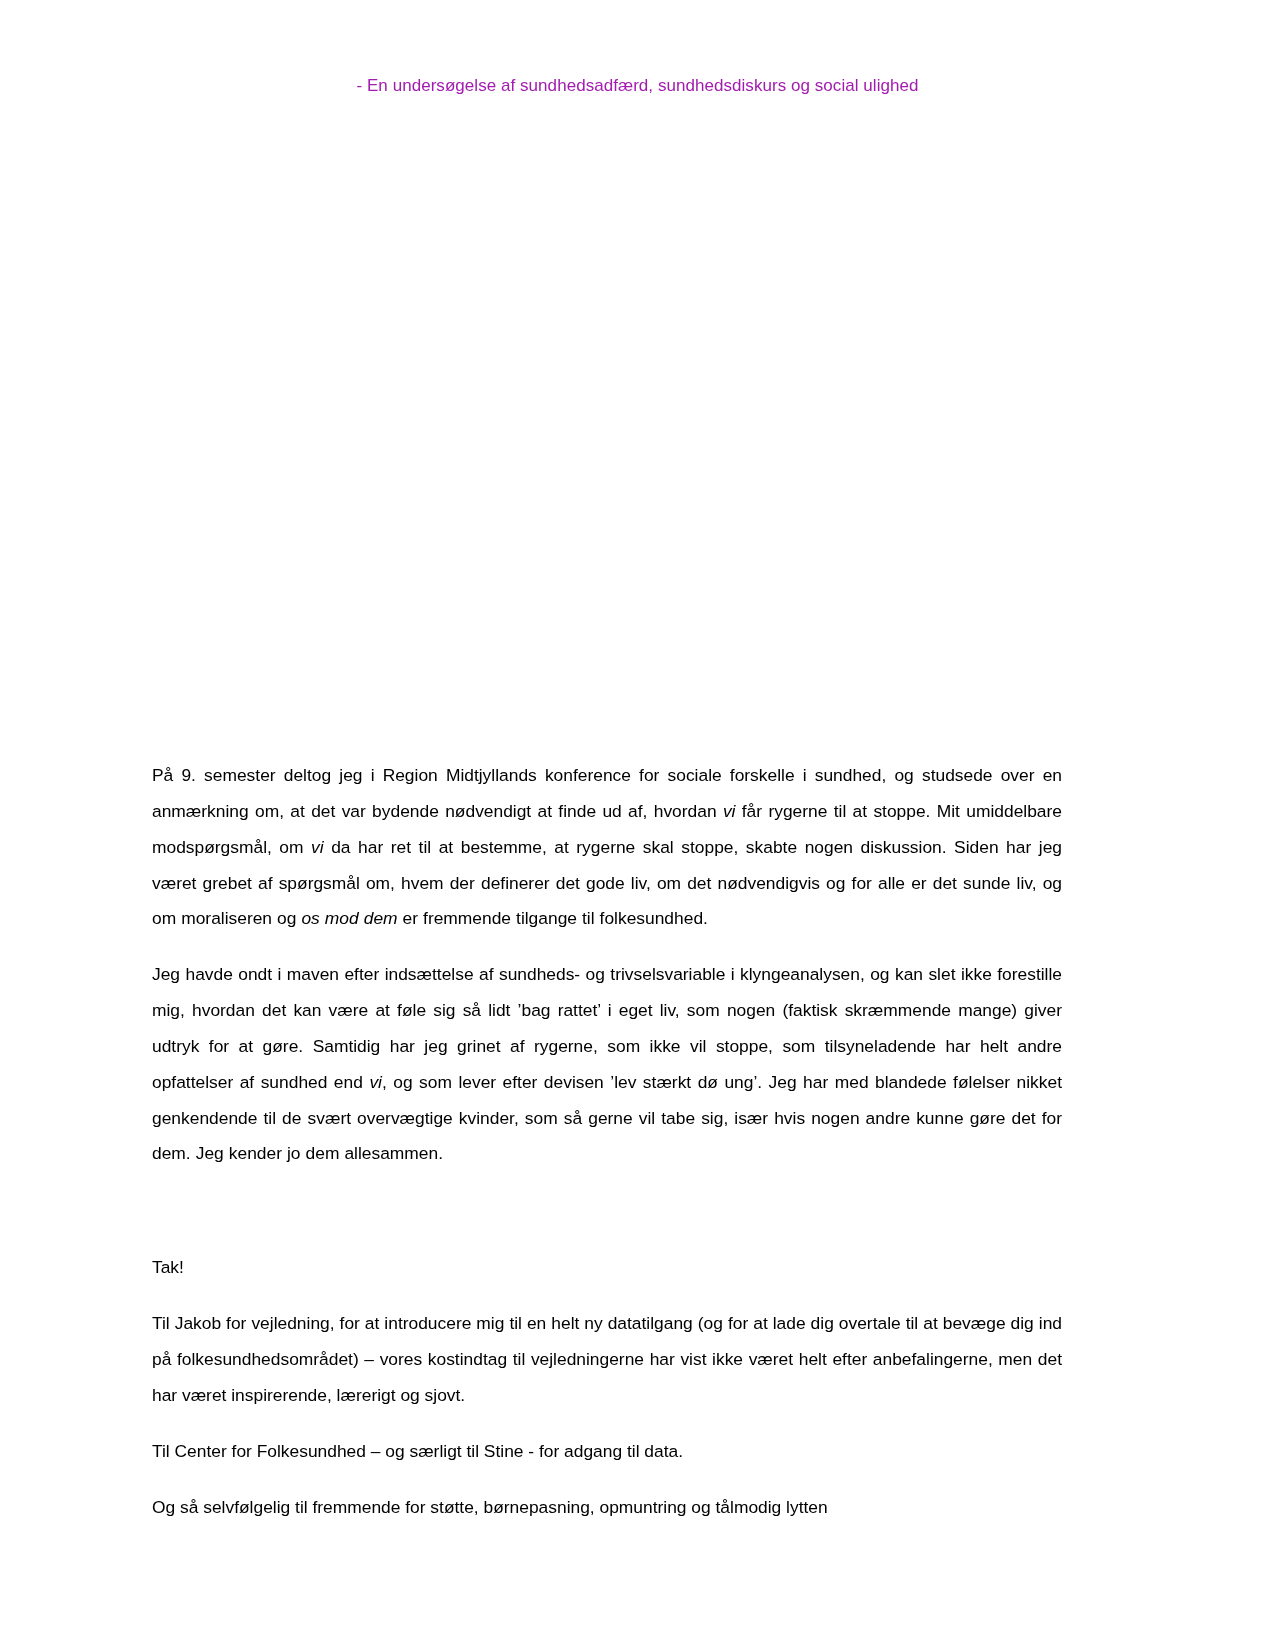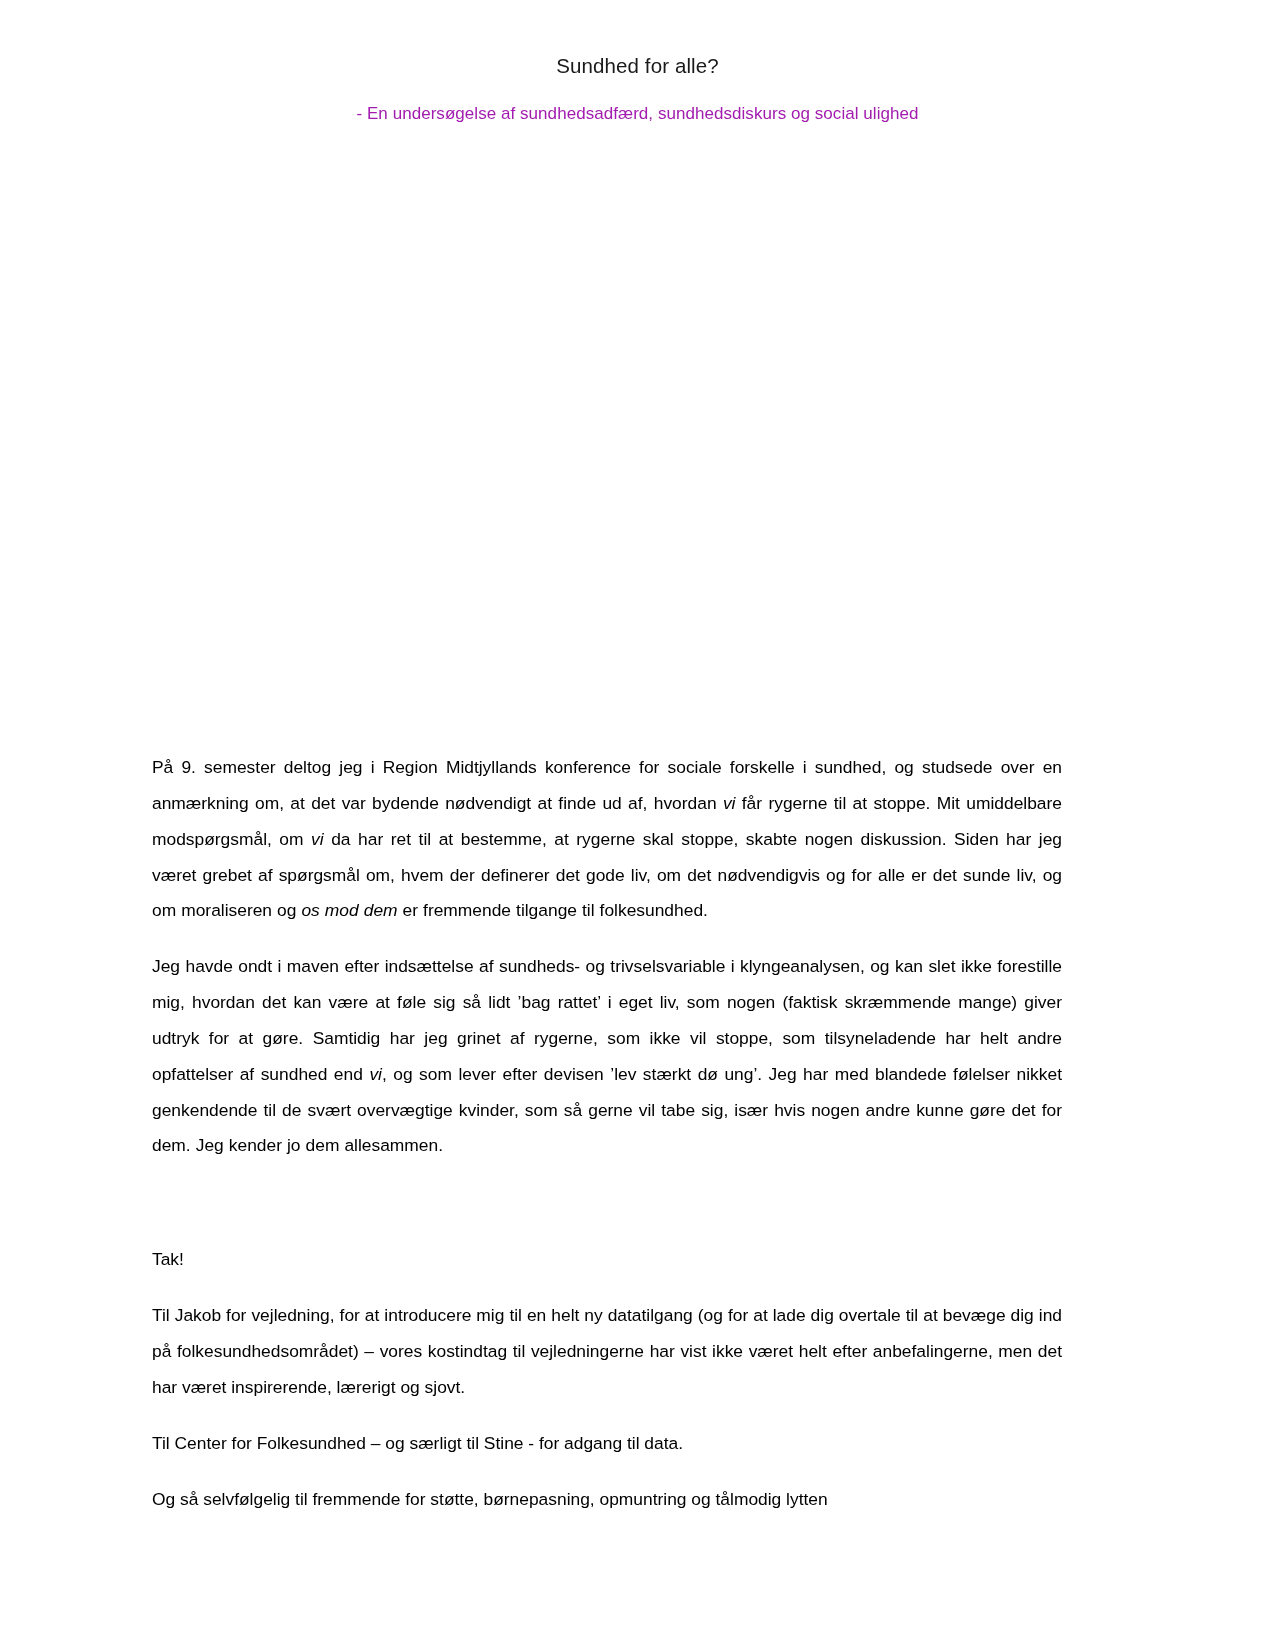--- a/index.html
+++ b/index.html
@@ -51,21 +51,21 @@
     left: 152px;
     top: 746px;
     width: 910px;
   }
   .para {
     font-size: 17.4px;
     line-height: 2.06;
     text-align: justify;
     text-justify: inter-word;
     color: #000000;
-    margin: 4px 0 20px 0;
+    margin: 12px 0 20px 0;
     hyphens: manual;
     word-spacing: 0.2px;
   }
   .para:last-child { margin-bottom: 0; }
   .para em { font-style: italic; }
 
   .spacer-lg { height: 58px; }
 
   .heading-tak {
     font-size: 17.4px;
@@ -82,21 +82,20 @@
     margin: 0 0 20px 0;
   }
   .thanks-para.plain { text-align: left; }
 </style>
 </head>
 <body>
 
 <div class="page">
 
   <div class="doc-header">
-    <div class="doc-title">Sundhed for alle?</div>
     <div class="doc-subtitle">- En undersøgelse af sundhedsadfærd, sundhedsdiskurs og social ulighed</div>
   </div>
 
   <div class="body-col">
 
     <p class="para"><span>På 9. semester deltog jeg i Region Midtjyllands konference for sociale forskelle i sundhed, og studsede over en anmærkning om, at det var bydende nødvendigt at finde ud af, hvordan </span><em>vi</em><span> får rygerne til at stoppe. Mit umiddelbare modspørgsmål, om </span><em>vi</em><span> da har ret til at bestemme, at rygerne skal stoppe, skabte nogen diskussion. Siden har jeg været grebet af spørgsmål om, hvem der definerer det gode liv, om det nødvendigvis og for alle er det sunde liv, og om moraliseren og </span><em>os mod dem</em><span> er fremmende tilgange til folkesundhed.</span></p>
 
     <p class="para"><span>Jeg havde ondt i maven efter indsættelse af sundheds- og trivselsvariable i klyngeanalysen, og kan slet ikke forestille mig, hvordan det kan være at føle sig så lidt ’bag rattet’ i eget liv, som nogen (faktisk skræmmende mange) giver udtryk for at gøre. Samtidig har jeg grinet af rygerne, som ikke vil stoppe, som tilsyneladende har helt andre opfattelser af sundhed end </span><em>vi</em><span>, og som lever efter devisen ’lev stærkt dø ung’. Jeg har med blandede følelser nikket genkendende til de svært overvægtige kvinder, som så gerne vil tabe sig, især hvis nogen andre kunne gøre det for dem. Jeg kender jo dem allesammen.</span></p>
 
     <div class="spacer-lg"></div>

